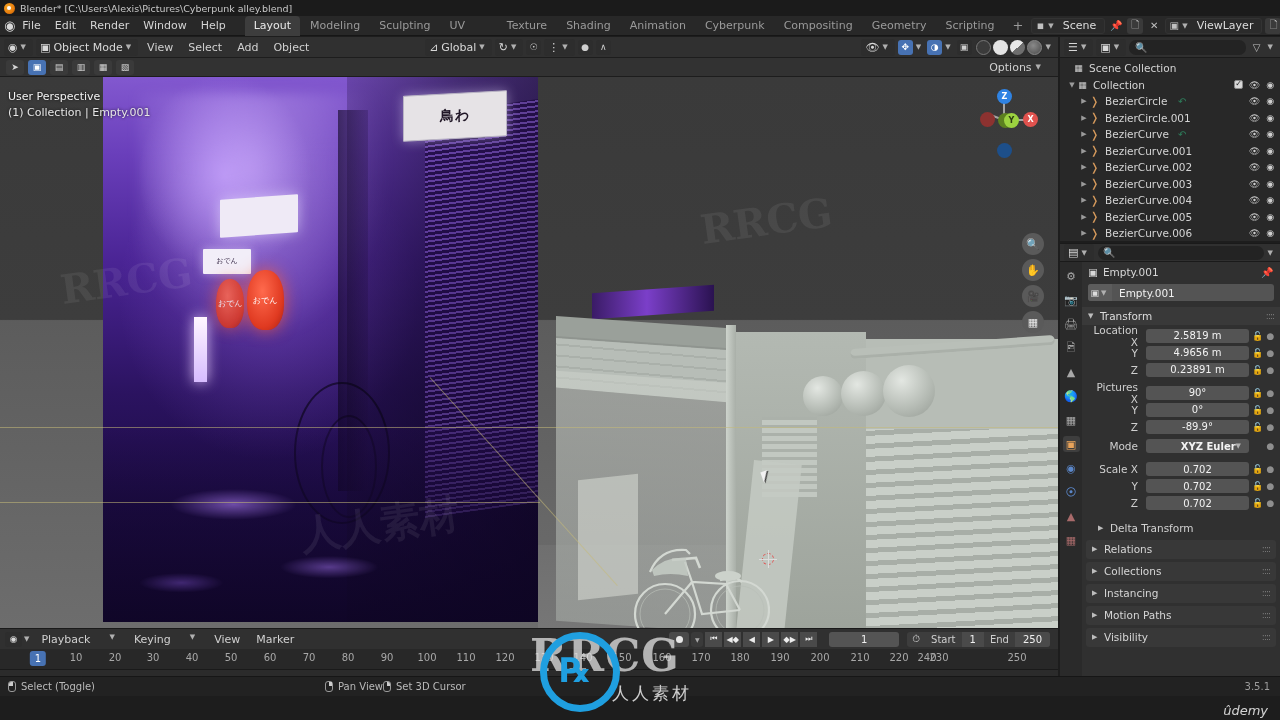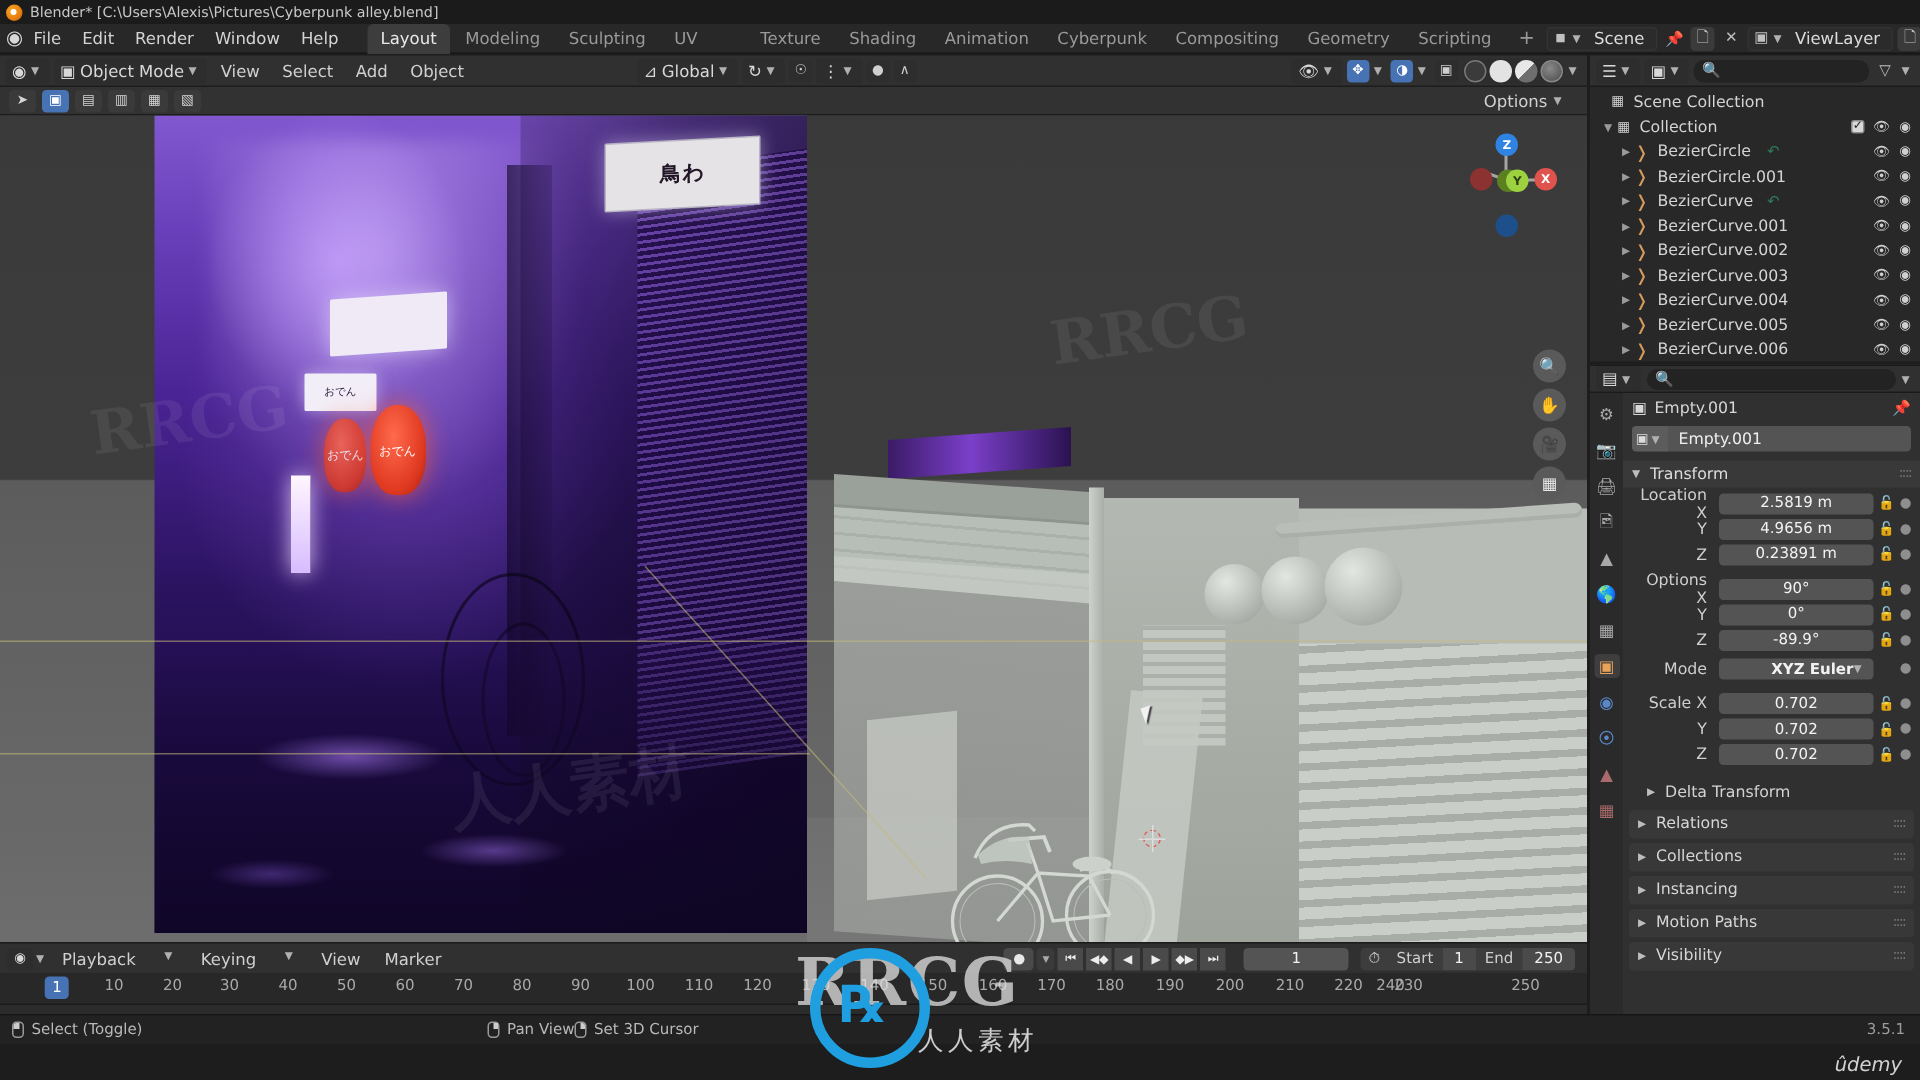--- a/index.html
+++ b/index.html
@@ -708,20 +708,24 @@
         <div class="bike-dark"></div>
         <div class="bike-dark2"></div>
         <div class="wet-floor"></div>
       </div>
     </div>
 
     <div class="guide-h" style="top:350px;"></div>
     <div class="guide-h" style="top:425px; width:540px;"></div>
     <div class="guide-d" style="left:430px; top:300px; width:280px; transform:rotate(48deg);"></div>
 
+    <div class="vp-text">
+      <div>User Perspective</div>
+      <div class="l2">(1) Collection | Empty.001</div>
+    </div>
 
     <div class="cursor3d">
       <span class="cur-ring"></span>
         <span class="cur-cross-h"></span>
         <span class="cur-cross-v"></span>
     </div>
 
     <div class="mouse-ptr"></div>
 
     <div class="nav-gizmo">
@@ -996,21 +1000,21 @@
     <div class="prop-row">
       <span class="prop-label">Z</span>
       <span class="prop-val">0.23891 m</span>
       <span class="lockico">🔓</span>
       <span class="dotico">●</span>
     </div>
 
     <div class="gap"></div>
 
     <div class="prop-row">
-      <span class="prop-label">Options X</span>
+      <span class="prop-label">Pictures X</span>
       <span class="prop-val">90°</span>
       <span class="lockico">🔓</span>
       <span class="dotico">●</span>
     </div>
     <div class="prop-row">
       <span class="prop-label">Y</span>
       <span class="prop-val">0°</span>
       <span class="lockico">🔓</span>
       <span class="dotico">●</span>
     </div>

